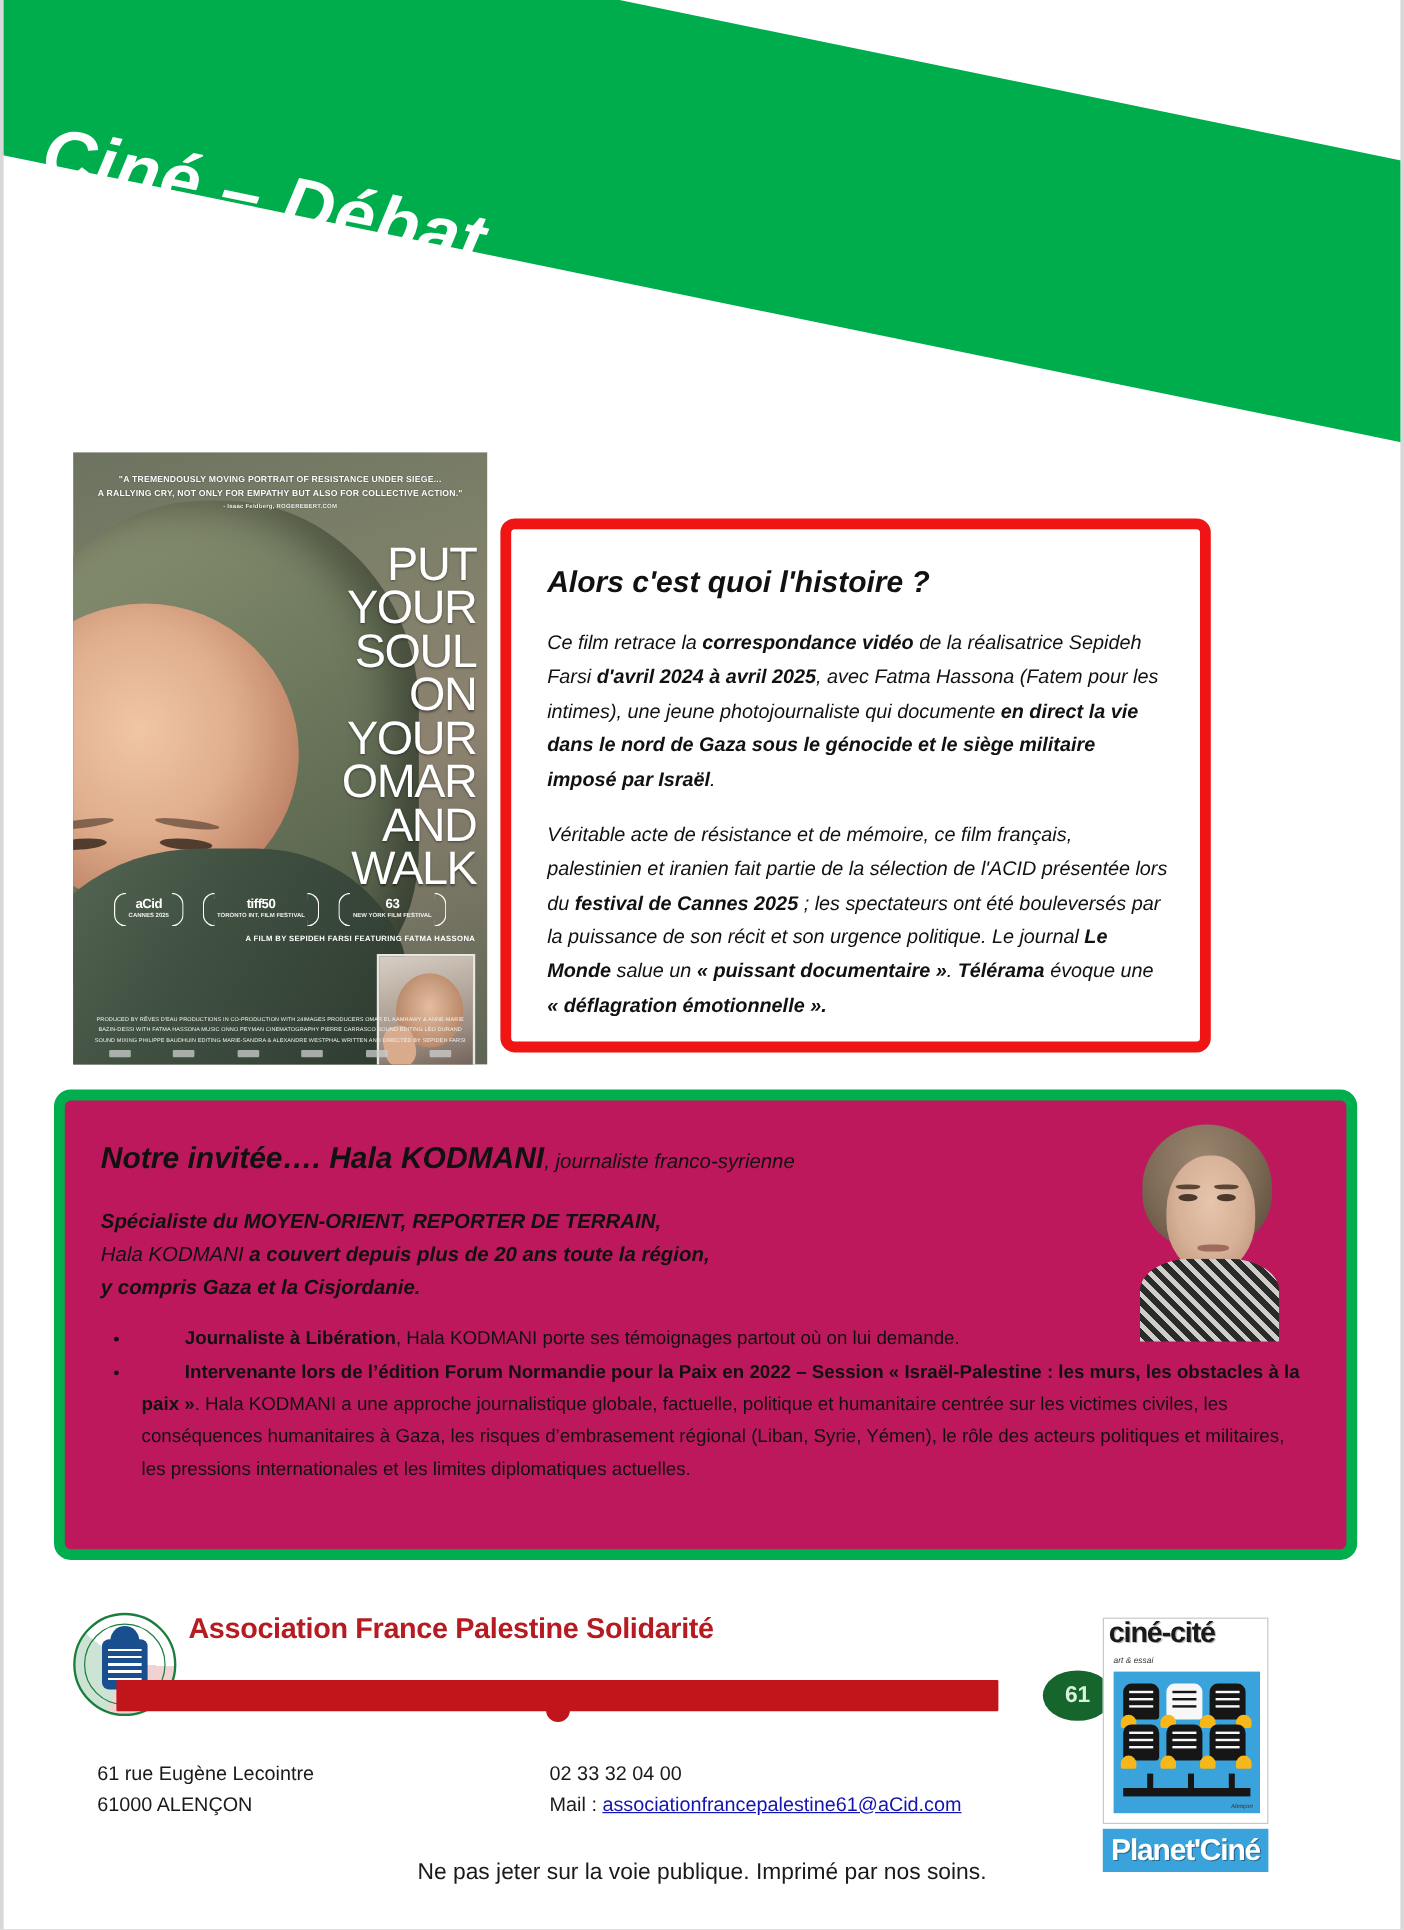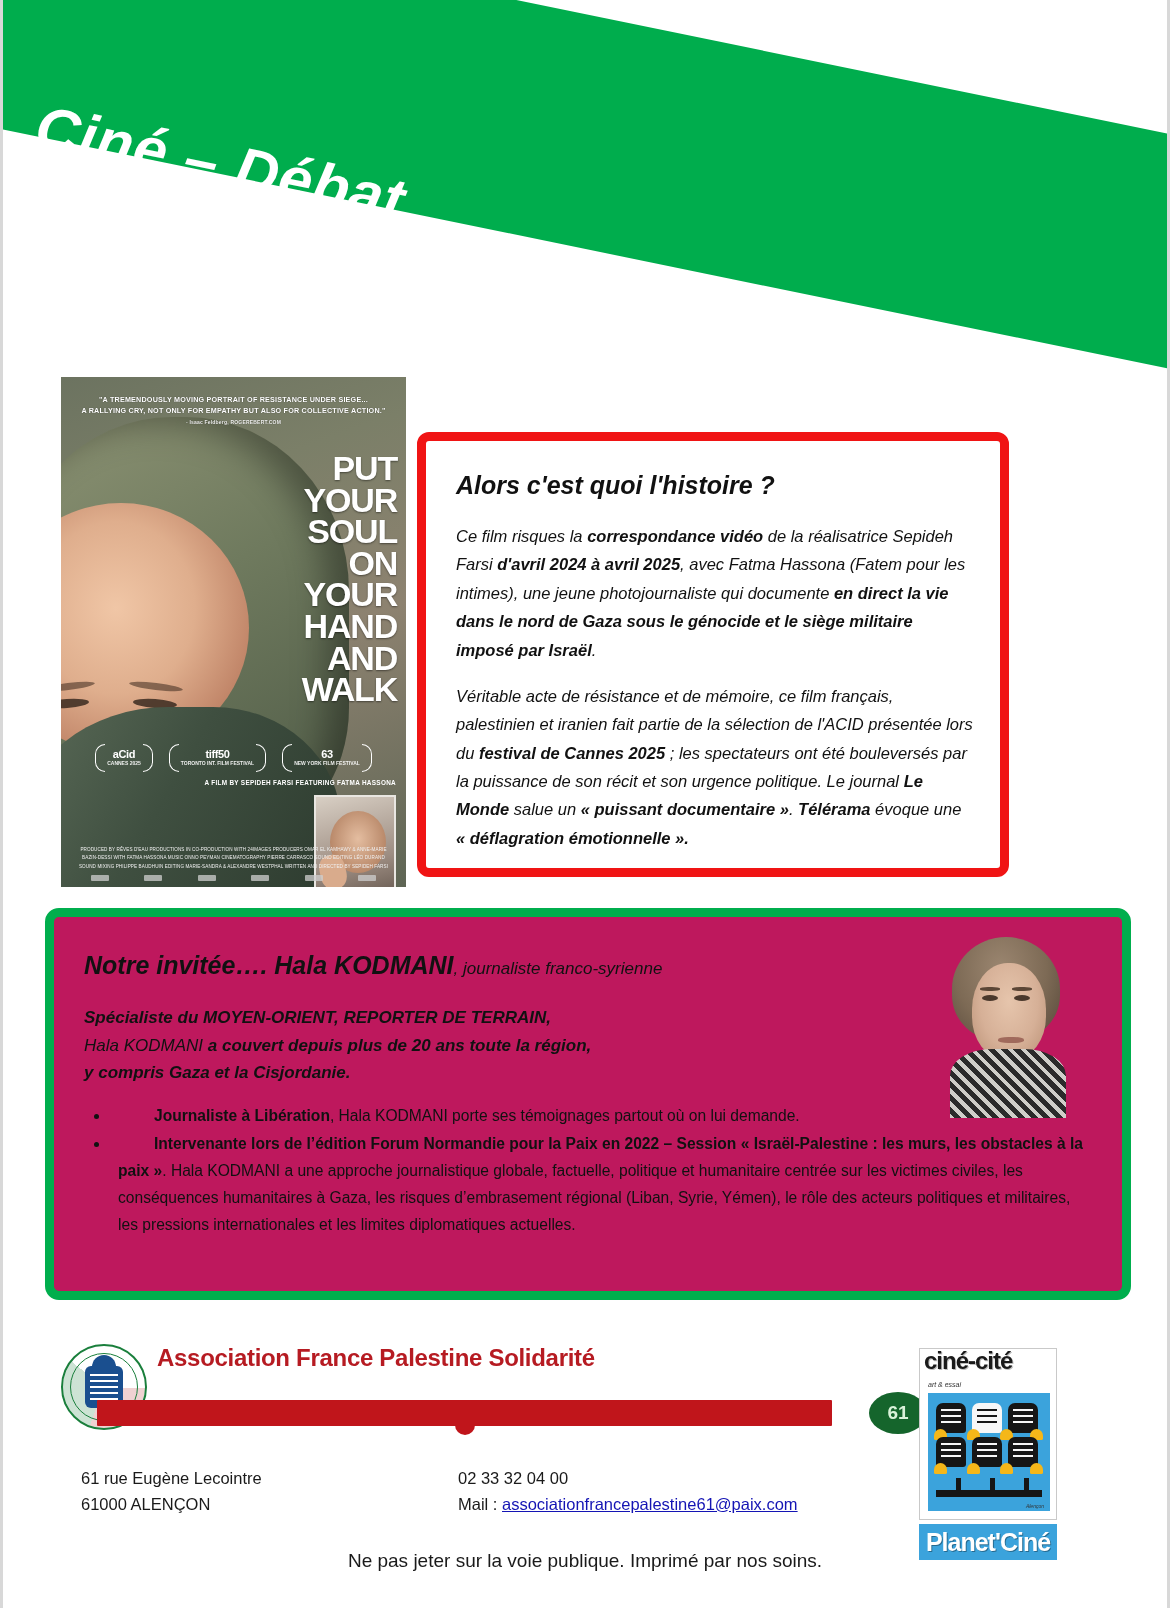--- a/index.html
+++ b/index.html
@@ -69,21 +69,21 @@
     border-radius:0 0 60px 60px;background:#f4f1ec;
     box-shadow:inset 0 3px 4px rgba(0,0,0,.35);
   }
   .scarf{
     position:absolute;left:-40px;bottom:-20px;width:320px;height:200px;
     background:linear-gradient(120deg,#5b6b58 0%,#3f4f40 45%,#2c3a2e 100%);
     border-radius:46% 40% 0 0/60% 58% 0 0;
   }
   .poster-title{
     position:absolute;right:9px;top:76px;width:228px;text-align:right;
-    color:#ffffff;font-size:34px;font-weight:bold;line-height:.93;
+    color:#ffffff;font-size:39px;font-weight:normal;line-height:.93;
     letter-spacing:-1.2px;text-shadow:0 1px 2px rgba(0,0,0,.45);
   }
   .credit-line{
     position:absolute;right:10px;top:402px;width:230px;text-align:right;
     color:#fff;font-size:6.4px;font-weight:bold;letter-spacing:.3px;
   }
   .vidcall{
     position:absolute;right:10px;top:418px;width:82px;height:112px;
     background:linear-gradient(165deg,#d8cfc4 0%,#9d8d82 60%,#5c4f46 100%);
     border:2px solid #e9e6e1;
@@ -290,21 +290,21 @@
       <span>A RALLYING CRY, NOT ONLY FOR EMPATHY BUT ALSO FOR COLLECTIVE ACTION."</span>
       <span class="src">- Isaac Feldberg, ROGEREBERT.COM</span>
     </div>
 
     <div class="poster-title">
       <div>PUT</div>
       <div>YOUR</div>
       <div>SOUL</div>
       <div>ON</div>
       <div>YOUR</div>
-      <div>HAND</div>
+      <div>OMAR</div>
       <div>AND</div>
       <div>WALK</div>
     </div>
 
     <div class="credit-line">A FILM BY SEPIDEH FARSI  FEATURING FATMA HASSONA</div>
 
     <div class="vidcall">
       <div class="vface"></div>
       <div class="vhand"></div>
     </div>
@@ -332,21 +332,21 @@
       <i></i>
       <i></i>
       <i></i>
       <i></i>
       <i></i>
     </div>
   </div>
 
   <div class="redbox">
     <h2>Alors c'est quoi l'histoire ?</h2>
-    <p><span>Ce film risques la </span><b>correspondance vidéo</b><span> de la réalisatrice Sepideh Farsi </span><b>d'avril 2024 à avril 2025</b><span>, avec Fatma Hassona (Fatem pour les intimes), une jeune photojournaliste qui documente </span><b>en direct la vie dans le nord de Gaza sous le génocide et le siège militaire imposé par Israël</b><span>.</span></p>
+    <p><span>Ce film retrace la </span><b>correspondance vidéo</b><span> de la réalisatrice Sepideh Farsi </span><b>d'avril 2024 à avril 2025</b><span>, avec Fatma Hassona (Fatem pour les intimes), une jeune photojournaliste qui documente </span><b>en direct la vie dans le nord de Gaza sous le génocide et le siège militaire imposé par Israël</b><span>.</span></p>
     <p><span>Véritable acte de résistance et de mémoire, ce  film français, palestinien et iranien fait partie de la sélection de l'ACID présentée lors du </span><b>festival de Cannes 2025</b><span> ; les spectateurs ont été bouleversés par la puissance de son récit et son urgence politique. Le journal </span><b>Le Monde</b><span> salue un </span><b>« puissant documentaire »</b><span>. </span><b>Télérama</b><span> évoque une </span><b>« déflagration émotionnelle ».</b></p>
   </div>
 
   <div class="greenbox">
     <div class="portrait">
       <div class="p-hair"></div>
       <div class="p-face"></div>
       <div class="p-brow l"></div>
       <div class="p-brow r"></div>
       <div class="p-eye l"></div>
@@ -382,21 +382,21 @@
     <div class="afps-bar"></div>
     <div class="afps-61">61</div>
   </div>
 
   <div class="contact">
     <div>61 rue Eugène Lecointre</div>
     <div>61000 ALENÇON</div>
   </div>
   <div class="contact2">
     <div>02 33 32 04 00</div>
-    <div><span>Mail : </span><a class="mail-link" href="#">associationfrancepalestine61@paix.com</a></div>
+    <div><span>Mail : </span><a class="mail-link" href="#">associationfrancepalestine61@aCid.com</a></div>
   </div>
 
   <div class="cinecite">
     <div class="cc-card">
       <div class="cc-title">ciné-cité</div>
       <div class="cc-sub">art &amp; essai</div>
       <div class="cc-blue">
         <div class="cc-seats">
           <div class="seat" style="left:2px;top:0;">
               <i></i>

